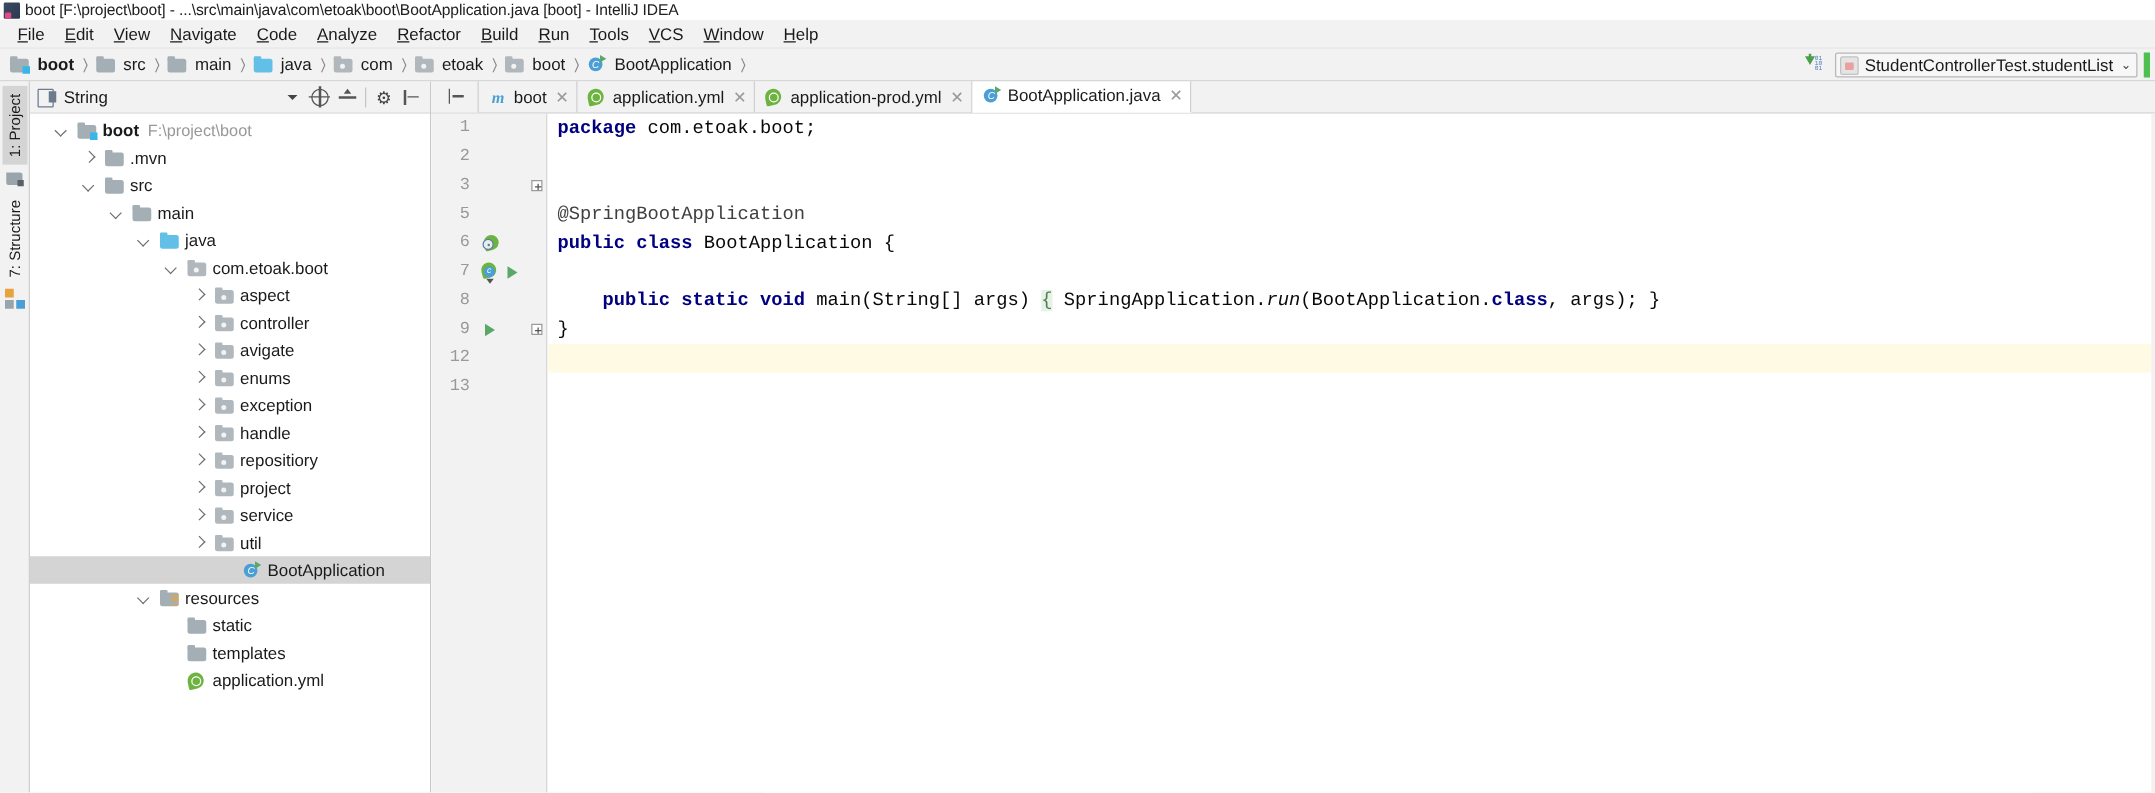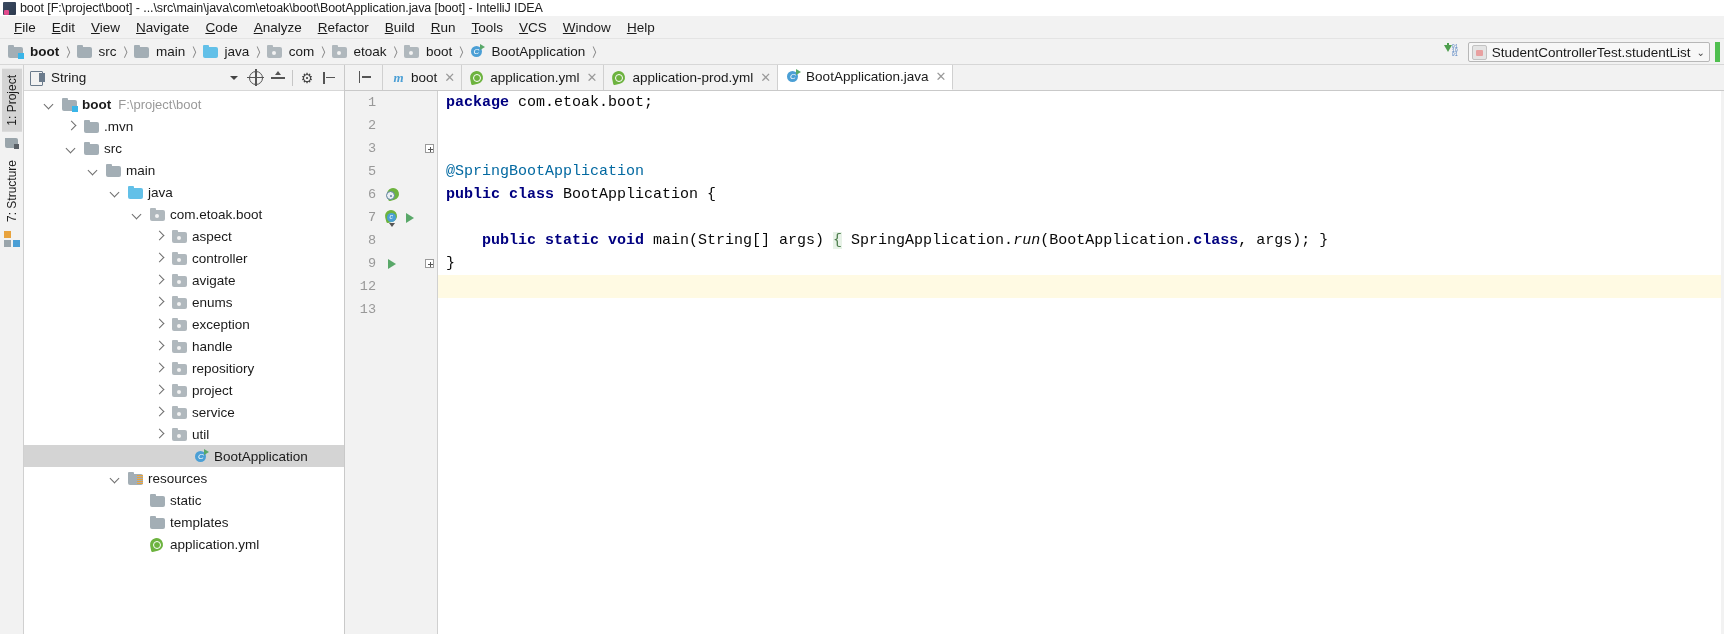--- a/index.html
+++ b/index.html
@@ -289,21 +289,21 @@
   .foldbox::before{ content:""; position:absolute; left:1.5px; top:3.5px; width:5px;height:1px;background:#555;}
   .foldbox::after{ content:""; position:absolute; left:3.5px; top:1.5px; width:1px;height:5px;background:#555;}
 
   .codecol { flex:1; min-width:0; position:relative; overflow:hidden; background:#fff; }
   .cline {
     height:23px; line-height:23px; white-space:pre; padding-left:8px;
     font-family:"Liberation Mono", monospace; font-size:15px; color:#080808;
   }
   .cline.caret { background:#fffae3; }
   .kw { color:#000080; font-weight:bold; }
-  .ann { color:#0369a1; }
+  .ann { color:#404040; }
   .fold { background:#e7f2e7; color:#4f7f4f; }
   .ital { font-style:italic; }
   .plain { color:#080808; }
   .app-edge { position:absolute; right:0; top:0; width:3px; height:100%; background:#f2f2f2; }
 </style>
 </head>
 <body>
 
 <div class="app">
 

